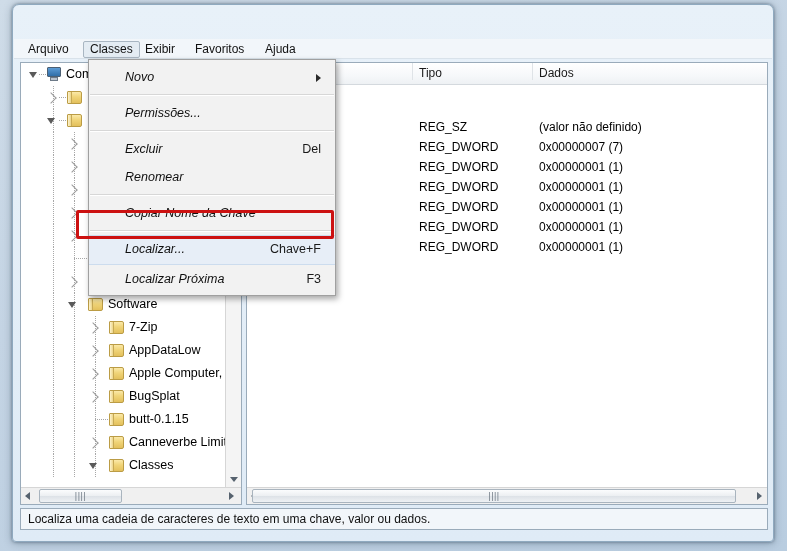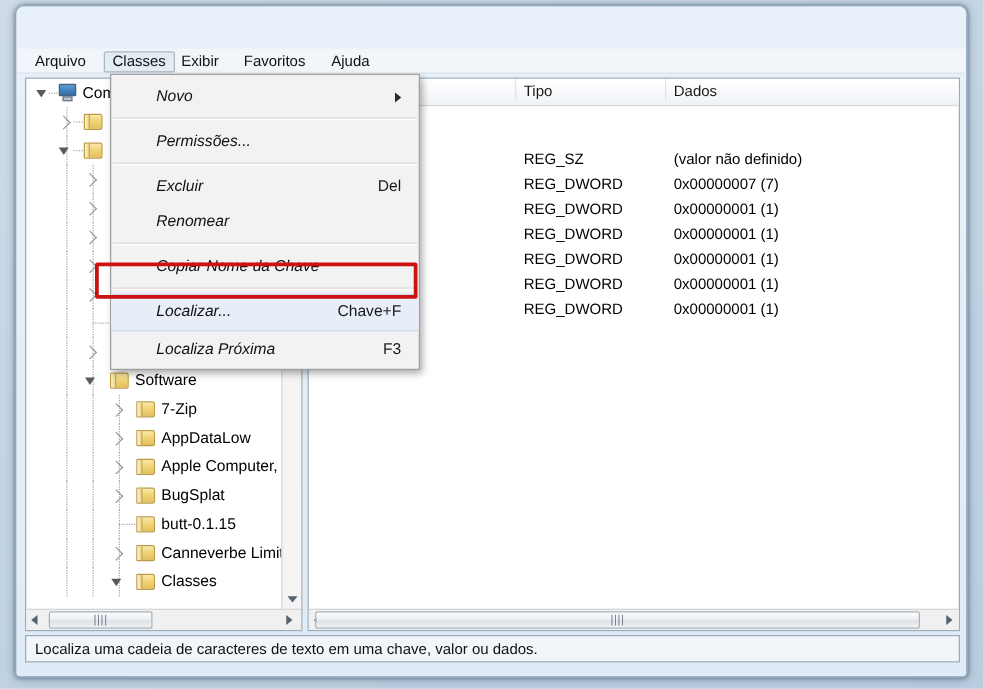--- a/index.html
+++ b/index.html
@@ -746,21 +746,21 @@
     <div class="dd-sep"></div>
     <div class="dd-item">
       <span class="dd-label">Copiar Nome da Chave</span>
     </div>
     <div class="dd-sep"></div>
     <div class="dd-item hl">
       <span class="dd-label">Localizar...</span>
       <span class="dd-accel">Chave+F</span>
     </div>
     <div class="dd-item">
-      <span class="dd-label">Localiza Próxima</span>
+      <span class="dd-label">Localizar Próxima</span>
       <span class="dd-accel">F3</span>
     </div>
   </div>
 
   <div id="annot-box"></div>
 
   <div id="statusbar">
     <div id="status-text">Localiza uma cadeia de caracteres de texto em uma chave, valor ou dados.</div>
   </div>
 </div>

